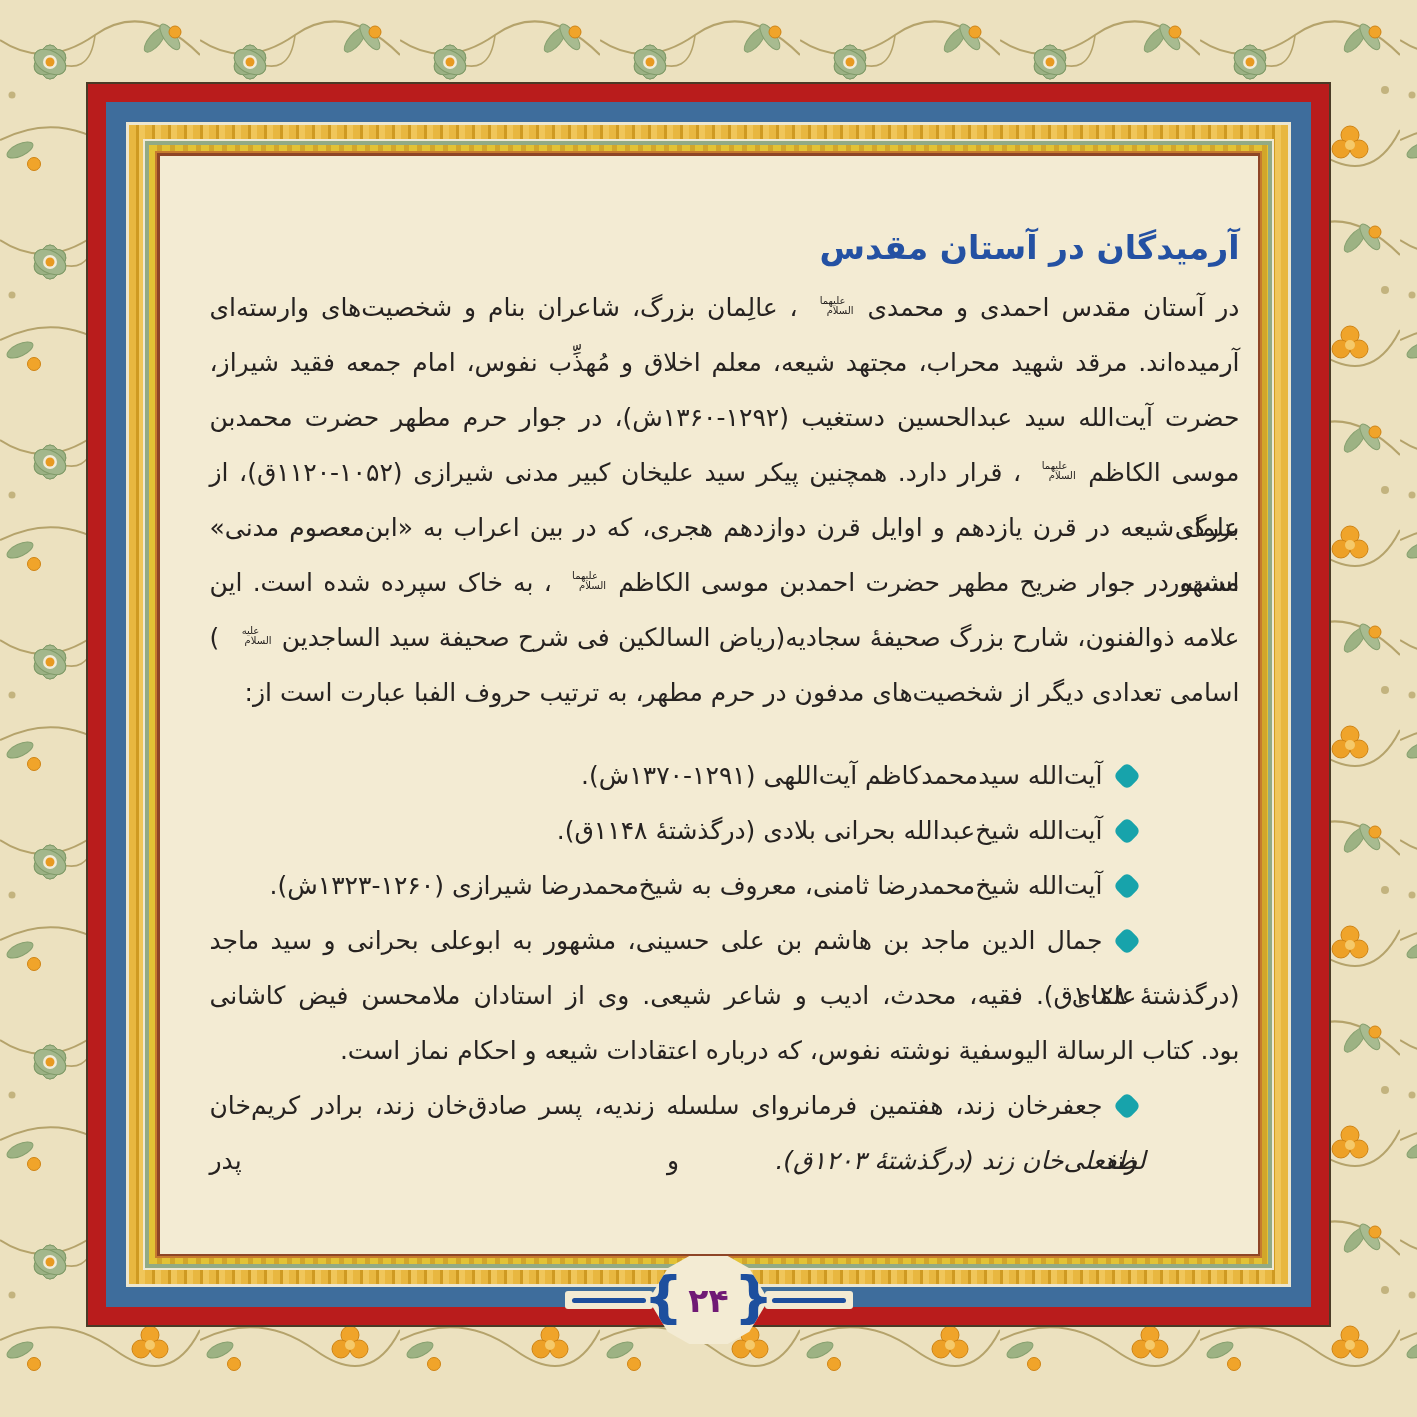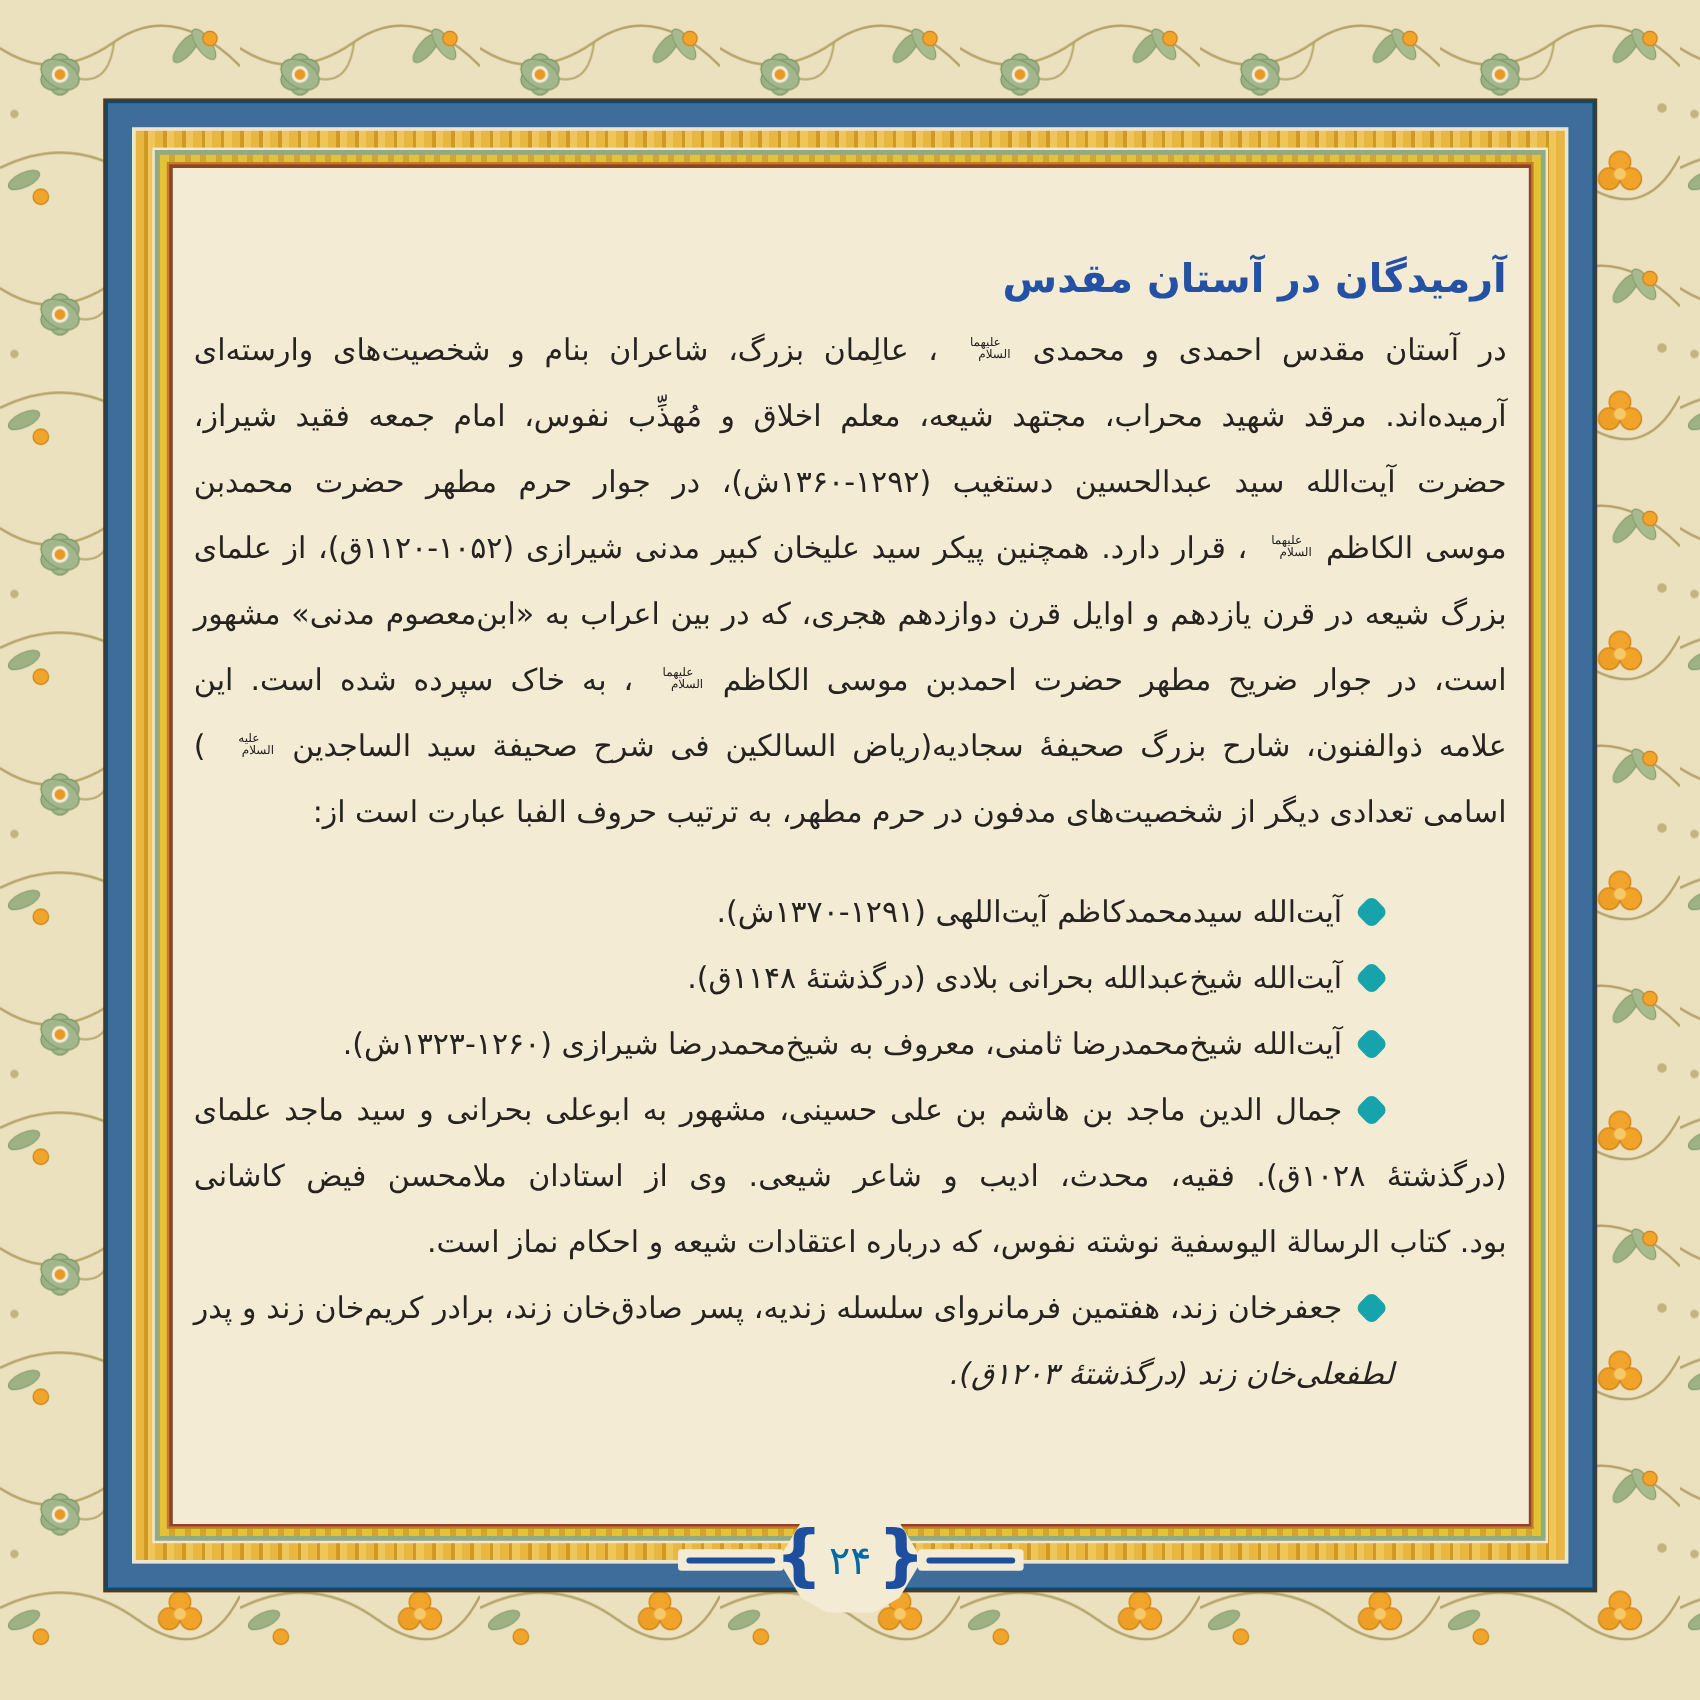--- a/index.html
+++ b/index.html
@@ -11,21 +11,21 @@
   }
   
   .floral-svg{position:absolute;left:0;top:0;z-index:0;display:block;}
   
   .frame{
     position:absolute;z-index:2;
     left:86px;top:82px;right:86px;bottom:90px;
     background:#4a3a26;
     padding:2px;box-sizing:border-box;
   }
-  .f-tan   {height:100%;background:#0c4a6e;padding:2px;box-sizing:border-box;}
+  .f-tan   {height:100%;background:#b91c1c;padding:18px;box-sizing:border-box;}
   .f-blue  {height:100%;background:#3e6d9c;padding:20px;box-sizing:border-box;}
   .f-w1    {height:100%;background:#ece6cf;padding:3px;box-sizing:border-box;}
   .f-gold  {height:100%;padding:14px;box-sizing:border-box;
             background:repeating-linear-gradient(90deg,#e8b740 0 7px,#cf9a22 7px 10px,#f0c65a 10px 16px);}
   .f-w2    {height:100%;background:#efe9d4;padding:2px;box-sizing:border-box;}
   .f-sage  {height:100%;background:#92aa84;padding:4px;box-sizing:border-box;}
   .f-gold2 {height:100%;padding:6px;box-sizing:border-box;
             background:repeating-linear-gradient(90deg,#e3c235 0 8px,#d2a62a 8px 13px);}
   .f-org   {height:100%;background:#c67a2e;padding:2px;box-sizing:border-box;}
   .f-mar   {height:100%;background:#8e4526;padding:2.5px;box-sizing:border-box;}
@@ -39,20 +39,21 @@
   .doc-title{
     font-size:33px;font-weight:bold;
     height:52px;line-height:52px;
     text-align:right;
     margin-bottom:6px;
   }
   .line{
     font-size:25px;
     height:55px;line-height:55px;
     white-space:normal;
+    margin-left:32px;
   }
   .line.just{text-align:justify;text-align-last:justify;}
   .line.right{text-align:right;}
   .intro{}
   .list{margin-top:28px;}
   .bullet{
     display:inline-block;width:20px;height:20px;
     border-radius:6px;transform:rotate(45deg);
     margin-left:14px;vertical-align:-2px;
   }
@@ -71,21 +72,21 @@
   }
   .wing{width:88px;height:18px;background:#f3ebd3;display:flex;align-items:center;justify-content:center;border-radius:3px;}
   .rule{width:74px;height:5px;border-radius:2.5px;}
   .badge{
     width:120px;height:88px;background:#f3ebd3;
     clip-path:polygon(0 50%,16% 14%,34% 0,66% 0,84% 14%,100% 50%,84% 86%,66% 100%,34% 100%,16% 86%);
     display:flex;align-items:center;justify-content:center;
     margin:0 -4px;
   }
   .brace{font-size:56px;font-weight:bold;line-height:1;padding-bottom:6px;}
-  .num{font-size:33px;font-weight:normal;color:#0369a1;margin:0 5px;direction:rtl;}
+  .num{font-size:33px;font-weight:bold;color:#701a75;margin:0 5px;direction:rtl;}
 </style>
 </head>
 <body>
 
 <div class="page">
 
   <svg class="floral-svg" width="1417" height="1417" aria-hidden="true">
     <defs>
       <pattern id="flo" width="200" height="200" patternUnits="userSpaceOnUse">
         <rect width="200" height="200" fill="#ece1bf"></rect>

